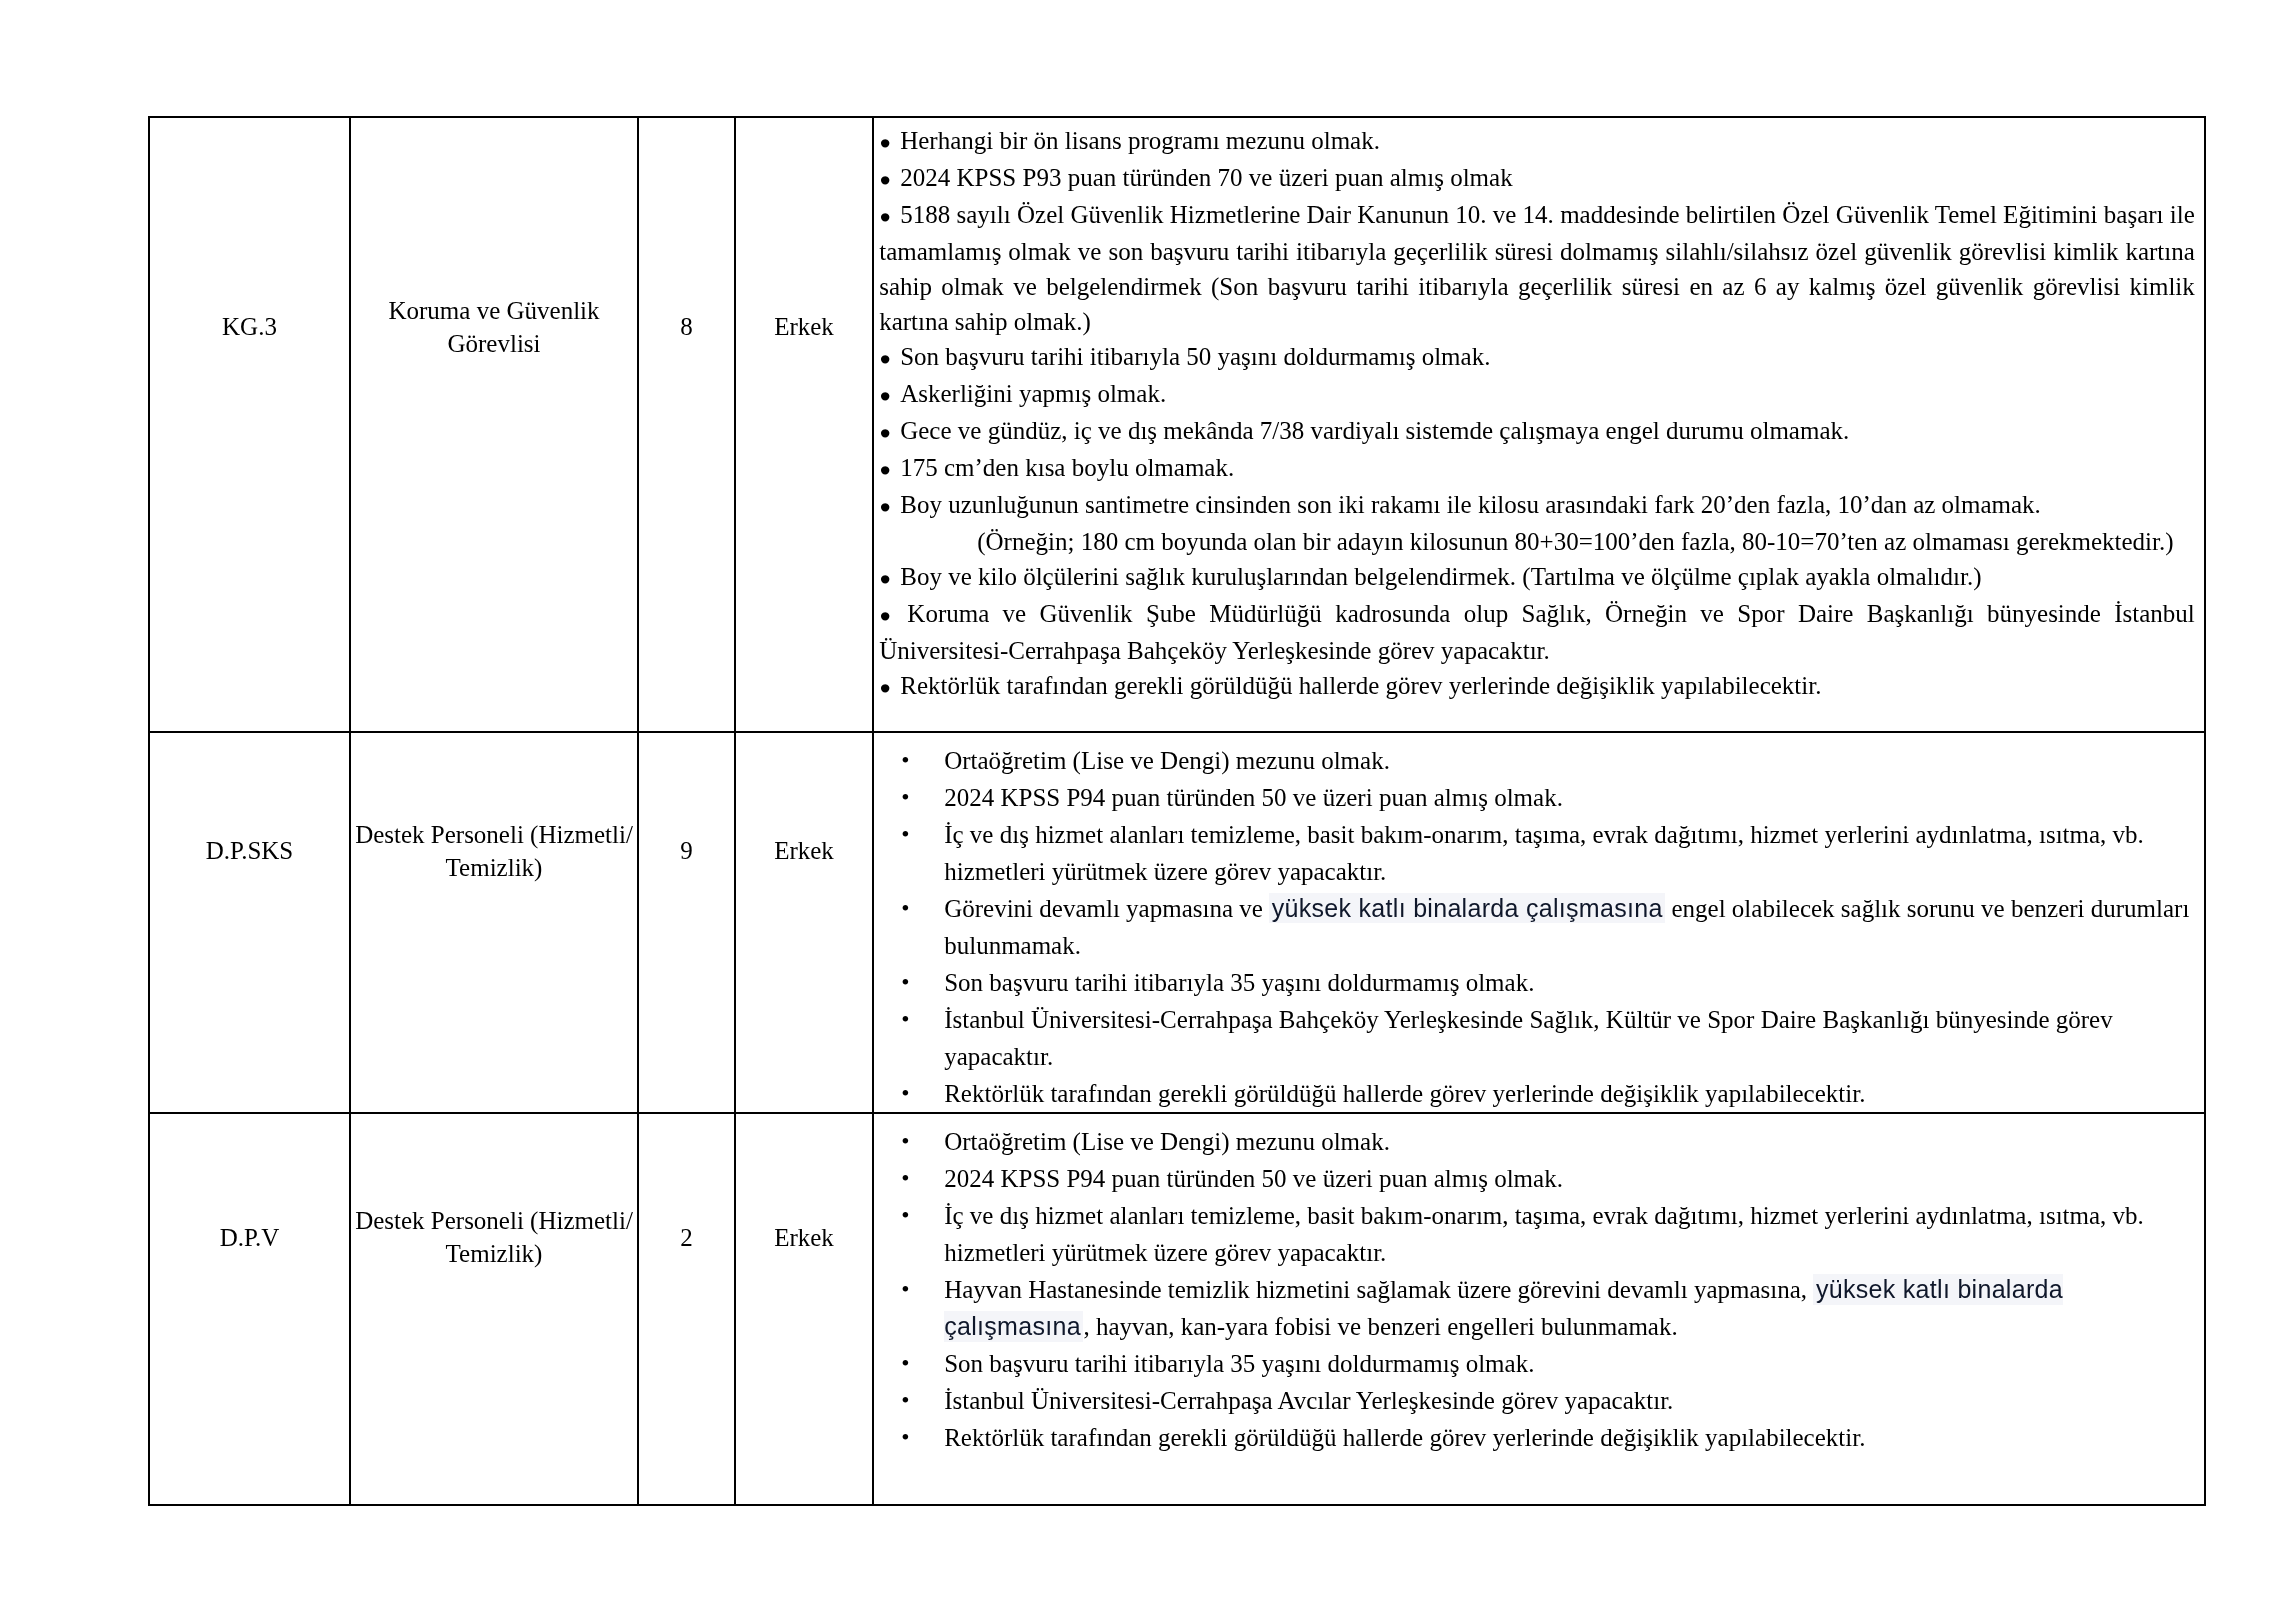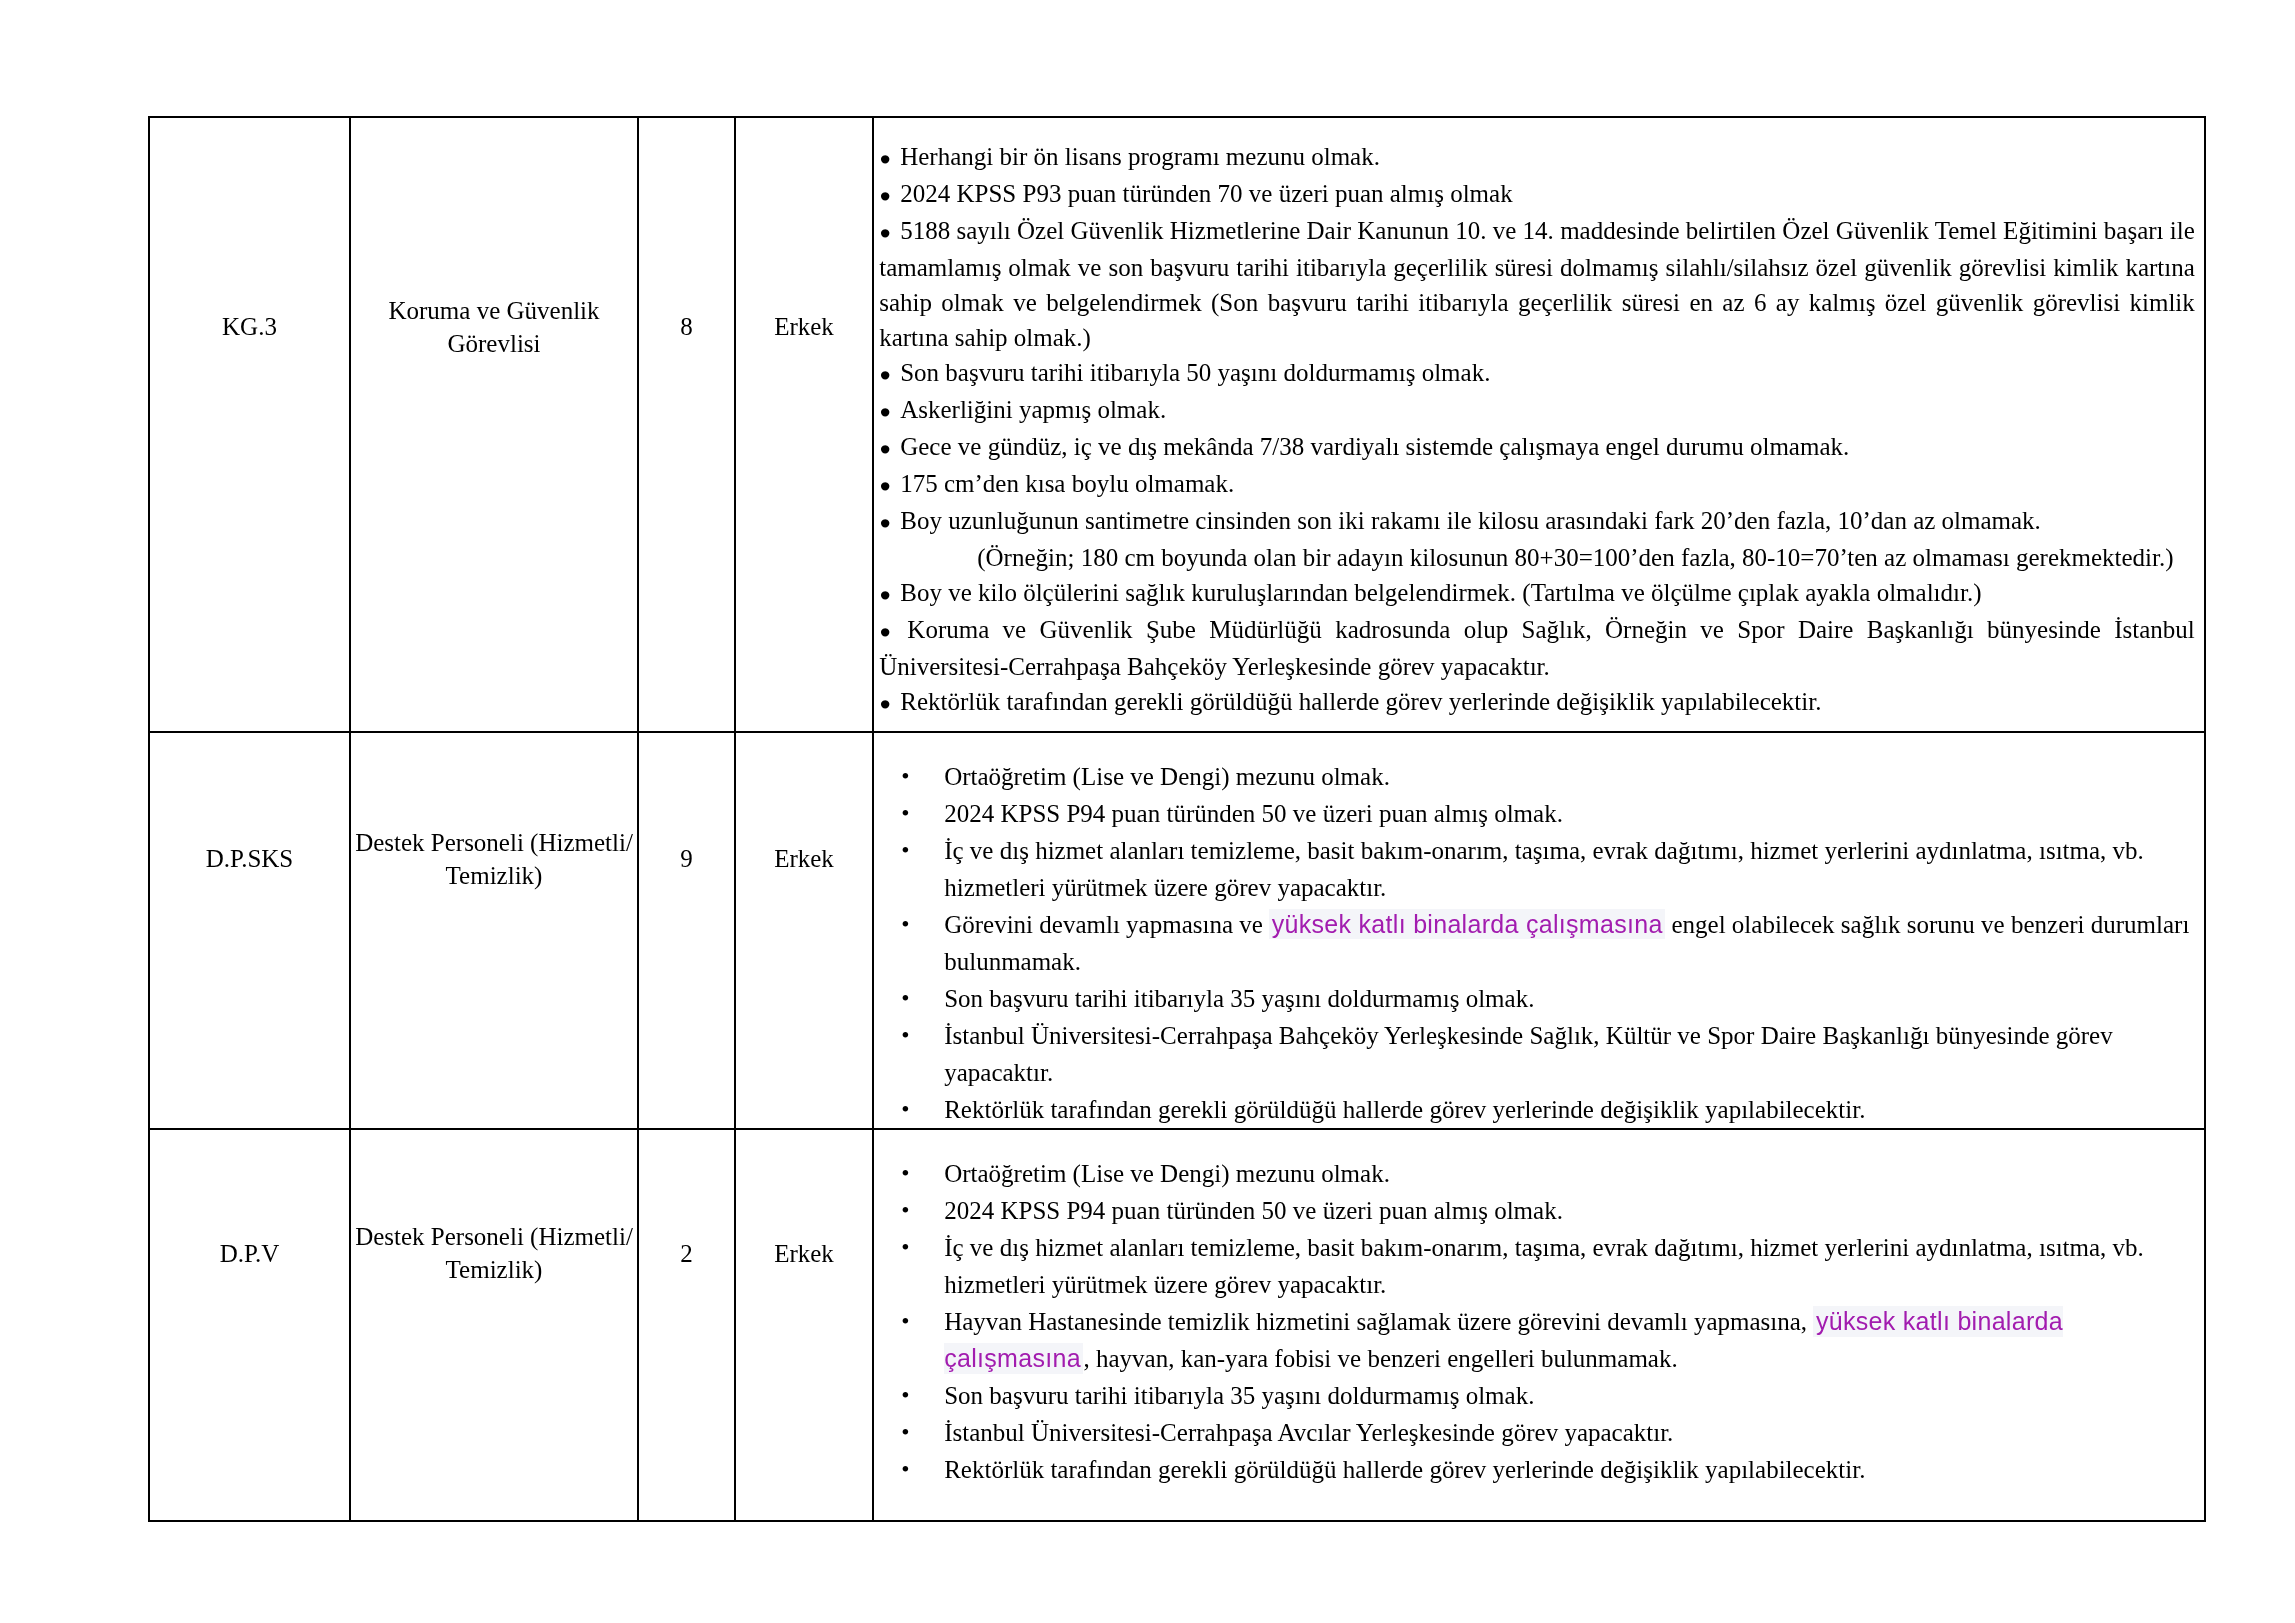--- a/index.html
+++ b/index.html
@@ -41,21 +41,21 @@
     text-align: center;
     font-size: 25px;
     line-height: 33px;
   }
   tr.row0 td.meta { padding-bottom: 196px; }
   tr.row1 td.meta, tr.row2 td.meta { padding-bottom: 144px; }
   td.meta .lbl { display: inline-block; padding: 0 3.9px; }
 
   
   td.reqcell { vertical-align: top; }
-  .reqs { padding: 5.2px 9.2px 0 5.2px; margin-top: 16px; }
+  .reqs { padding: 5.2px 9.2px 0 5.2px; }
   tr.row1 .reqs, tr.row2 .reqs { padding-top: 9.2px; }
   .reqs p {
     margin: 0;
     font-size: 25px;
   }
   
   tr.row0 .reqs p {
     line-height: 35px;
     text-align: justify;
   }
@@ -76,21 +76,21 @@
   tr.row1 .mark, tr.row2 .mark {
     position: absolute;
     left: 22px;
     top: 0;
     font-size: 23.6px;
   }
   
   .hl {
     font-family: "Liberation Sans", sans-serif;
     background: #f4f5f9;
-    color: #a21caf;
+    color: #0f172a;
     letter-spacing: 0.3px;
     padding: 1.3px 2.6px;
   }
 </style>
 </head>
 <body>
 
 <div class="table-wrap">
   <table class="jobs">
     <colgroup>

